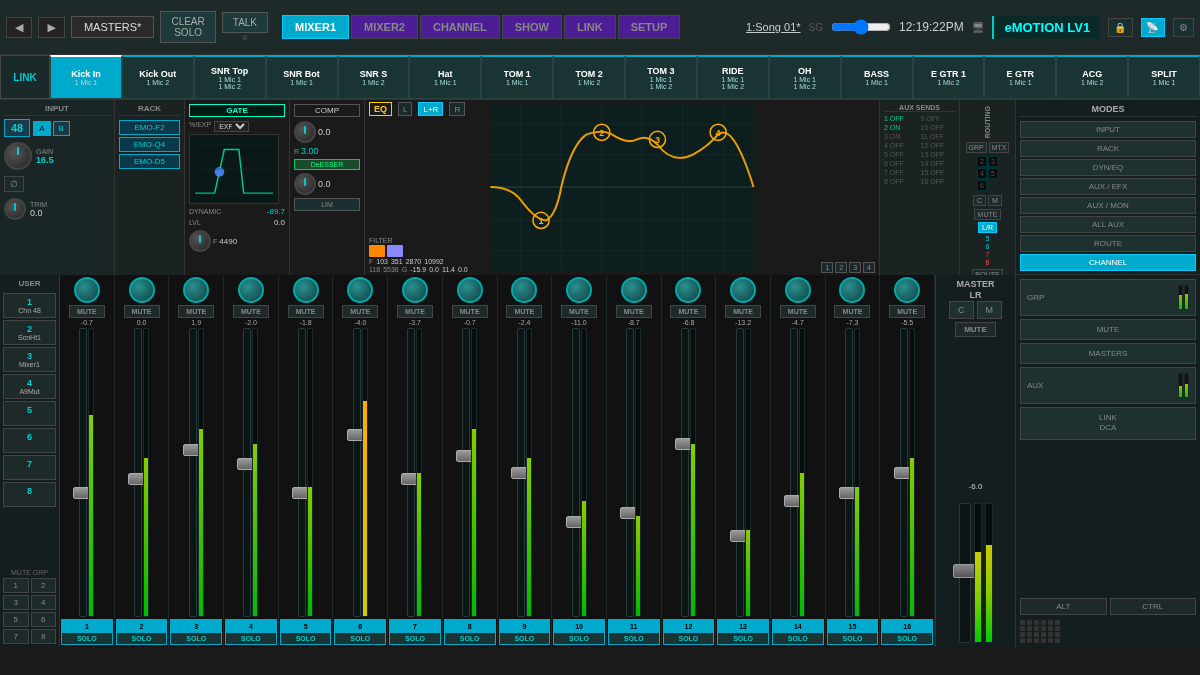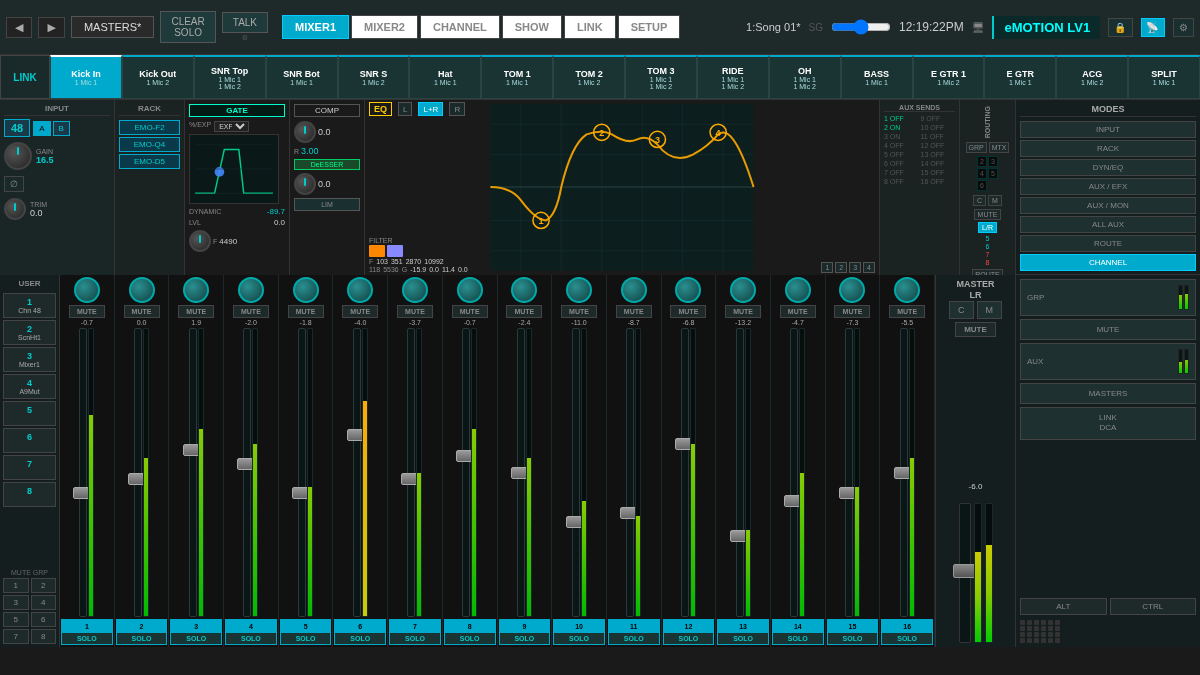--- a/index.html
+++ b/index.html
@@ -65,21 +65,21 @@
       padding: 4px 10px;
       cursor: pointer;
       font-size: 10px;
     }
     .tab-group {
       display: flex;
       gap: 2px;
       margin-left: 8px;
     }
     .tab-btn {
-      background: #ffffff;
+      background: #4c1d95;
       border: 1px solid #444;
       color: #888;
       padding: 5px 12px;
       cursor: pointer;
       font-size: 11px;
       font-weight: bold;
     }
     .tab-btn.active {
       background: #00aacc;
       color: #fff;
@@ -89,20 +89,21 @@
       margin-left: auto;
       display: flex;
       align-items: center;
       gap: 8px;
       color: #aaa;
       font-size: 11px;
     }
     .song-label {
       color: #ccc;
       font-size: 11px;
+      text-decoration: underline;
     }
     .clock {
       color: #ccc;
       font-size: 12px;
     }
     .brand-logo {
       background: #0a2a2a;
       color: #00ffff;
       font-size: 13px;
       font-weight: bold;
@@ -1159,32 +1160,32 @@
           <div style="display:flex;gap:1px;">
             <div style="width:5px;height:25px;background:#0a1515;border:1px solid #222;position:relative;overflow:hidden;">
               <div style="position:absolute;bottom:0;width:100%;height:60%;background:linear-gradient(to top,#00cc00,#88cc00);"></div>
             </div>
             <div style="width:5px;height:25px;background:#0a1515;border:1px solid #222;position:relative;overflow:hidden;">
               <div style="position:absolute;bottom:0;width:100%;height:65%;background:linear-gradient(to top,#00cc00,#88cc00);"></div>
             </div>
           </div>
         </button>
         <button style="background:#1e3030;border:1px solid #444;color:#888;font-size:8px;padding:5px 6px;cursor:pointer;">MUTE</button>
+        <button style="background:#1e3030;border:1px solid #444;color:#888;font-size:8px;padding:5px 6px;cursor:pointer;">MASTERS</button>
         <button style="background:#1e3030;border:1px solid #444;color:#888;font-size:8px;padding:5px 0;cursor:pointer;display:flex;justify-content:space-between;align-items:center;padding:5px 6px;">
           <span>AUX</span>
           <div style="display:flex;gap:1px;">
             <div style="width:5px;height:25px;background:#0a1515;border:1px solid #222;position:relative;overflow:hidden;">
               <div style="position:absolute;bottom:0;width:100%;height:50%;background:linear-gradient(to top,#00cc00,#88cc00);"></div>
             </div>
             <div style="width:5px;height:25px;background:#0a1515;border:1px solid #222;position:relative;overflow:hidden;">
               <div style="position:absolute;bottom:0;width:100%;height:55%;background:linear-gradient(to top,#00cc00,#88cc00);"></div>
             </div>
           </div>
         </button>
-        <button style="background:#1e3030;border:1px solid #444;color:#888;font-size:8px;padding:5px 6px;cursor:pointer;">MASTERS</button>
         <button style="background:#1e3030;border:1px solid #444;color:#888;font-size:8px;padding:5px 6px;cursor:pointer;line-height:1.3;">LINK<br>DCA</button>
         <div style="margin-top:auto;display:flex;gap:3px;">
           <button style="background:#1e2a2a;border:1px solid #444;color:#888;font-size:8px;padding:3px 6px;cursor:pointer;flex:1;">ALT</button>
           <button style="background:#1e2a2a;border:1px solid #444;color:#888;font-size:8px;padding:3px 6px;cursor:pointer;flex:1;">CTRL</button>
         </div>
 
         <div style="display:grid;grid-template-columns:repeat(6,6px);gap:1px;margin-top:2px;">
 
         <div style="width: 5px; height: 5px; background: rgb(51, 51, 51); border-radius: 1px;"></div>
             <div style="width: 5px; height: 5px; background: rgb(51, 51, 51); border-radius: 1px;"></div>

